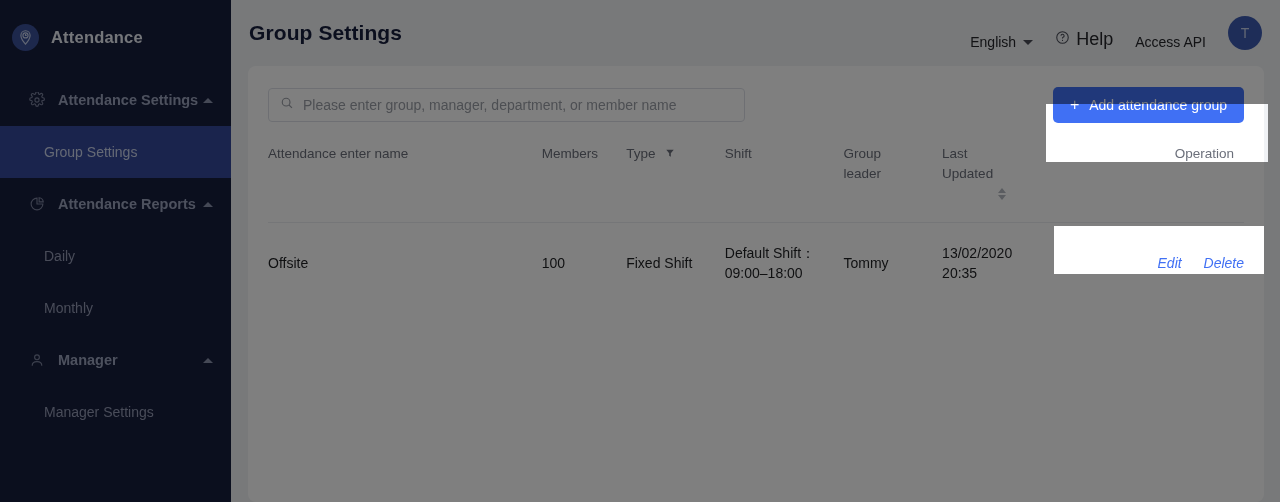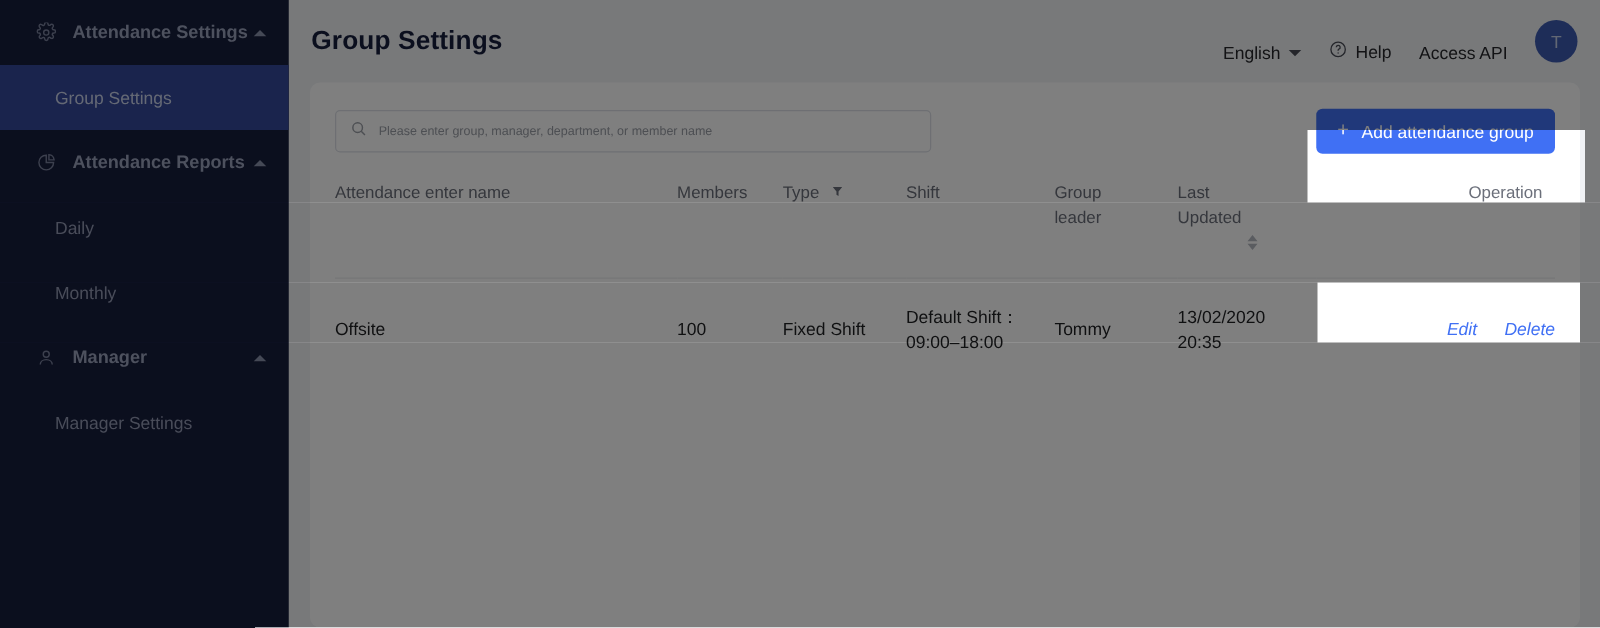--- a/index.html
+++ b/index.html
@@ -127,21 +127,21 @@
     font-size: 14px; color: #26272b; cursor: pointer;
   }
   .lang .caret-d {
     width: 0; height: 0;
     border-left: 5px solid transparent;
     border-right: 5px solid transparent;
     border-top: 5px solid #4a4d57;
   }
   .help {
     display: flex; align-items: center; gap: 6px;
-    font-size: 14px; color: #26272b; cursor: pointer;
+    font-size: 18px; color: #26272b; cursor: pointer;
   }
   .access-api { font-size: 14px; color: #26272b; cursor: pointer; }
   .avatar {
     width: 34px; height: 34px;
     border-radius: 50%;
     background: #3d5bb0;
     color: #c5cfe8;
     display: flex; align-items: center; justify-content: center;
     font-size: 14px;
     cursor: pointer;
@@ -171,21 +171,21 @@
     display: flex;
     align-items: center;
     padding: 0 11px;
     gap: 9px;
     background: #fff;
   }
   .search-box input {
     border: 0;
     outline: 0;
     flex: 1;
-    font-size: 10px;
+    font-size: 14px;
     color: #303133;
     font-family: "Liberation Sans", sans-serif;
     background: transparent;
   }
   .search-box input::placeholder { color: #9a9ea6; }
 
   .add-btn {
     margin-left: auto;
     height: 36px;
     background: #4070f4;
@@ -274,20 +274,30 @@
     background: rgba(0,0,0,0.5);
   }
 </style>
 </head>
 <body>
 
 <div id="app">
 
   <aside class="sidebar">
 
+    <div class="brand">
+      <span class="brand-logo">
+        <svg width="17" height="17" viewBox="0 0 24 24" fill="none" stroke="#c6d0ea" stroke-width="1.6">
+          <path d="M12 2.5c-3.6 0-6.5 2.9-6.5 6.5 0 4.6 6.5 12.5 6.5 12.5s6.5-7.9 6.5-12.5c0-3.6-2.9-6.5-6.5-6.5z"></path>
+          <circle cx="12" cy="9" r="3.6"></circle>
+          <path d="M12 7.1V9h1.7"></path>
+        </svg>
+      </span>
+      <span class="brand-title">Attendance</span>
+    </div>
 
     <div class="nav-group-header">
       <span class="ng-icon">
         <svg width="16" height="16" viewBox="0 0 24 24" fill="none" stroke="#8a92ad" stroke-width="1.7">
           <circle cx="12" cy="12" r="3.1"></circle>
           <path d="M19.4 13.6a1.6 1.6 0 0 0 .3 1.8l.1.1a2 2 0 1 1-2.8 2.8l-.1-.1a1.6 1.6 0 0 0-1.8-.3 1.6 1.6 0 0 0-1 1.5v.2a2 2 0 1 1-4 0v-.1a1.6 1.6 0 0 0-1-1.5 1.6 1.6 0 0 0-1.8.3l-.1.1a2 2 0 1 1-2.8-2.8l.1-.1a1.6 1.6 0 0 0 .3-1.8 1.6 1.6 0 0 0-1.5-1h-.2a2 2 0 1 1 0-4h.1a1.6 1.6 0 0 0 1.5-1 1.6 1.6 0 0 0-.3-1.8l-.1-.1a2 2 0 1 1 2.8-2.8l.1.1a1.6 1.6 0 0 0 1.8.3h.1a1.6 1.6 0 0 0 1-1.5v-.2a2 2 0 1 1 4 0v.1a1.6 1.6 0 0 0 1 1.5 1.6 1.6 0 0 0 1.8-.3l.1-.1a2 2 0 1 1 2.8 2.8l-.1.1a1.6 1.6 0 0 0-.3 1.8v.1a1.6 1.6 0 0 0 1.5 1h.2a2 2 0 1 1 0 4h-.1a1.6 1.6 0 0 0-1.5 1z"></path>
         </svg>
       </span>
       <span>Attendance Settings</span>
       <span class="caret"></span>

